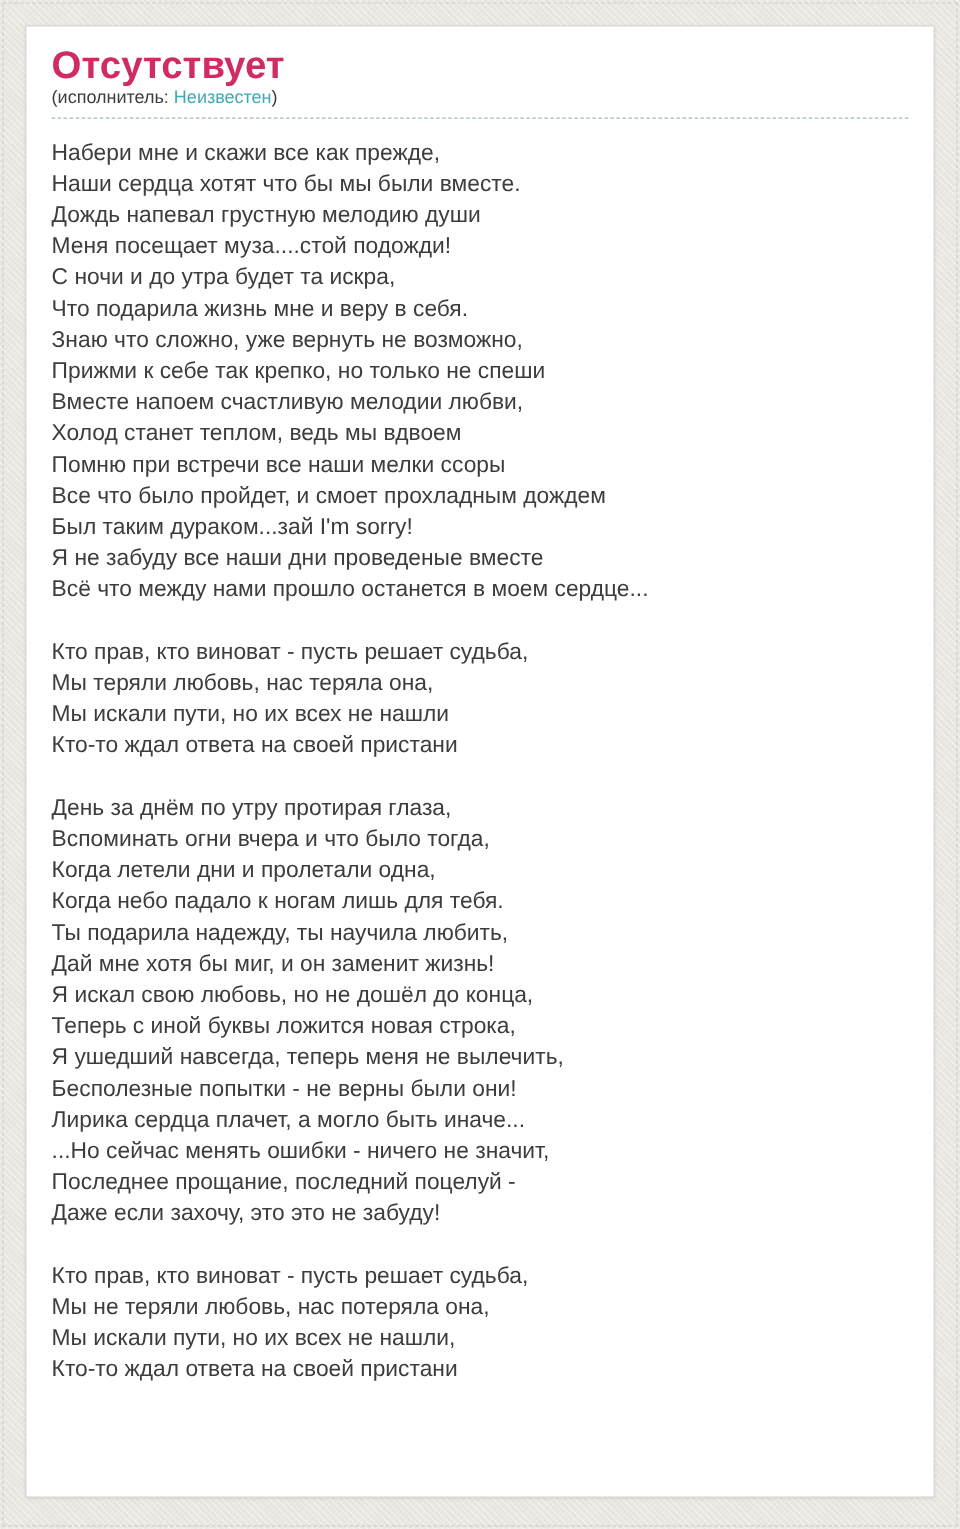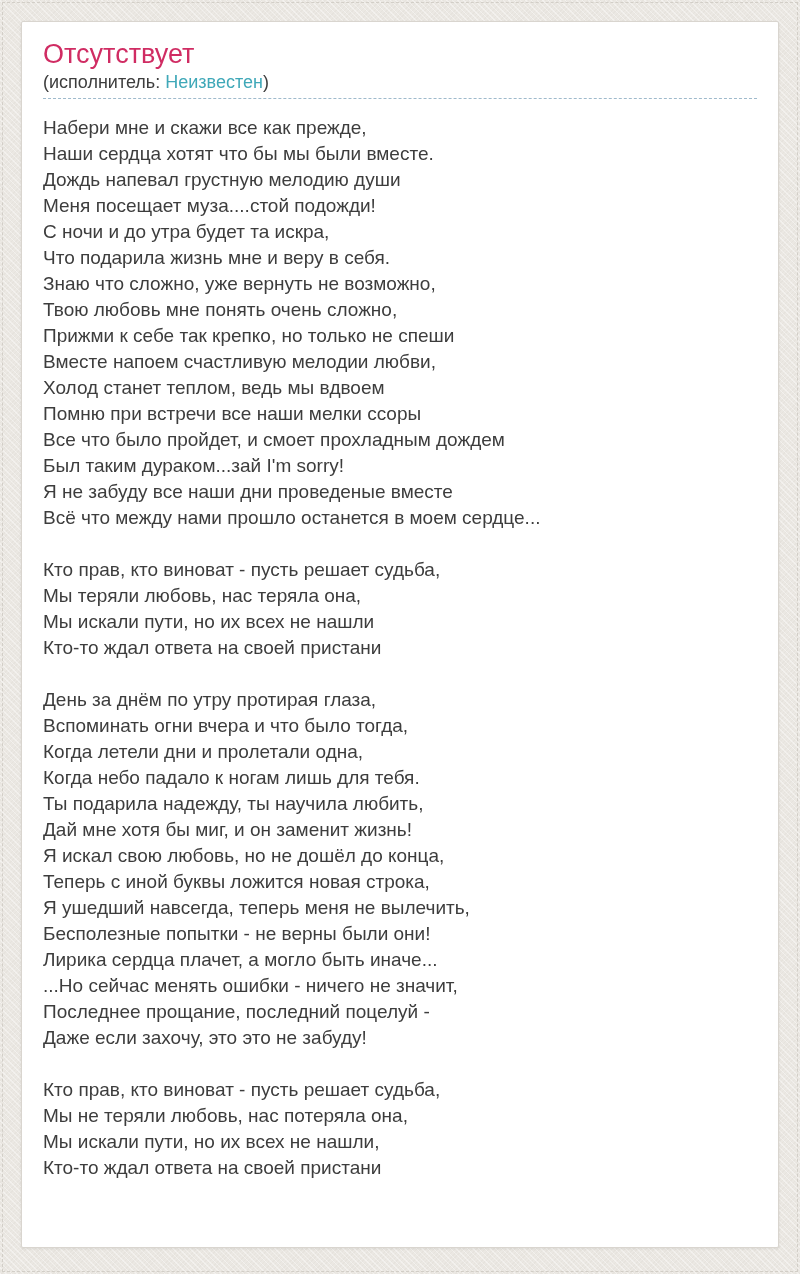--- a/index.html
+++ b/index.html
@@ -33,28 +33,28 @@
     position:absolute;
     left:21px;top:21px;
     width:758px;height:1227px;
     background:var(--card-bg);
     border:1px solid var(--card-border);
     border-radius:2px;
     box-shadow:0 1px 3px rgba(0,0,0,.08);
     padding:16px 21px 0 21px;
   }
   h1.song-title{
-    font-size:27px;
-    font-weight:400;
+    font-size:32px;
+    font-weight:700;
     color:var(--title);
     line-height:32px;
     margin-bottom:2px;
   }
   .artist-line{
-    font-size:18px;
+    font-size:15px;
     color:var(--text);
     line-height:20px;
     padding-bottom:6px;
     border-bottom:1px dashed var(--separator);
   }
   .artist-line a{
     color:var(--link);
     text-decoration:none;
     cursor:pointer;
   }
@@ -83,21 +83,20 @@
 
   <div class="lyrics">
     <div class="stanza">
       <div class="line">Набери мне и скажи все как прежде,</div>
       <div class="line">Наши сердца хотят что бы мы были вместе.</div>
       <div class="line">Дождь напевал грустную мелодию души</div>
       <div class="line">Меня посещает муза....стой подожди!</div>
       <div class="line">С ночи и до утра будет та искра,</div>
       <div class="line">Что подарила жизнь мне и веру в себя.</div>
       <div class="line">Знаю что сложно, уже вернуть не возможно,</div>
-      <div class="line">Твою любовь мне понять очень сложно,</div>
       <div class="line">Прижми к себе так крепко, но только не спеши</div>
       <div class="line">Вместе напоем счастливую мелодии любви,</div>
       <div class="line">Холод станет теплом, ведь мы вдвоем</div>
       <div class="line">Помню при встречи все наши мелки ссоры</div>
       <div class="line">Все что было пройдет, и смоет прохладным дождем</div>
       <div class="line">Был таким дураком...зай I'm sorry!</div>
       <div class="line">Я не забуду все наши дни проведеные вместе</div>
       <div class="line">Всё что между нами прошло останется в моем сердце...</div>
     </div>
     <div class="stanza">

